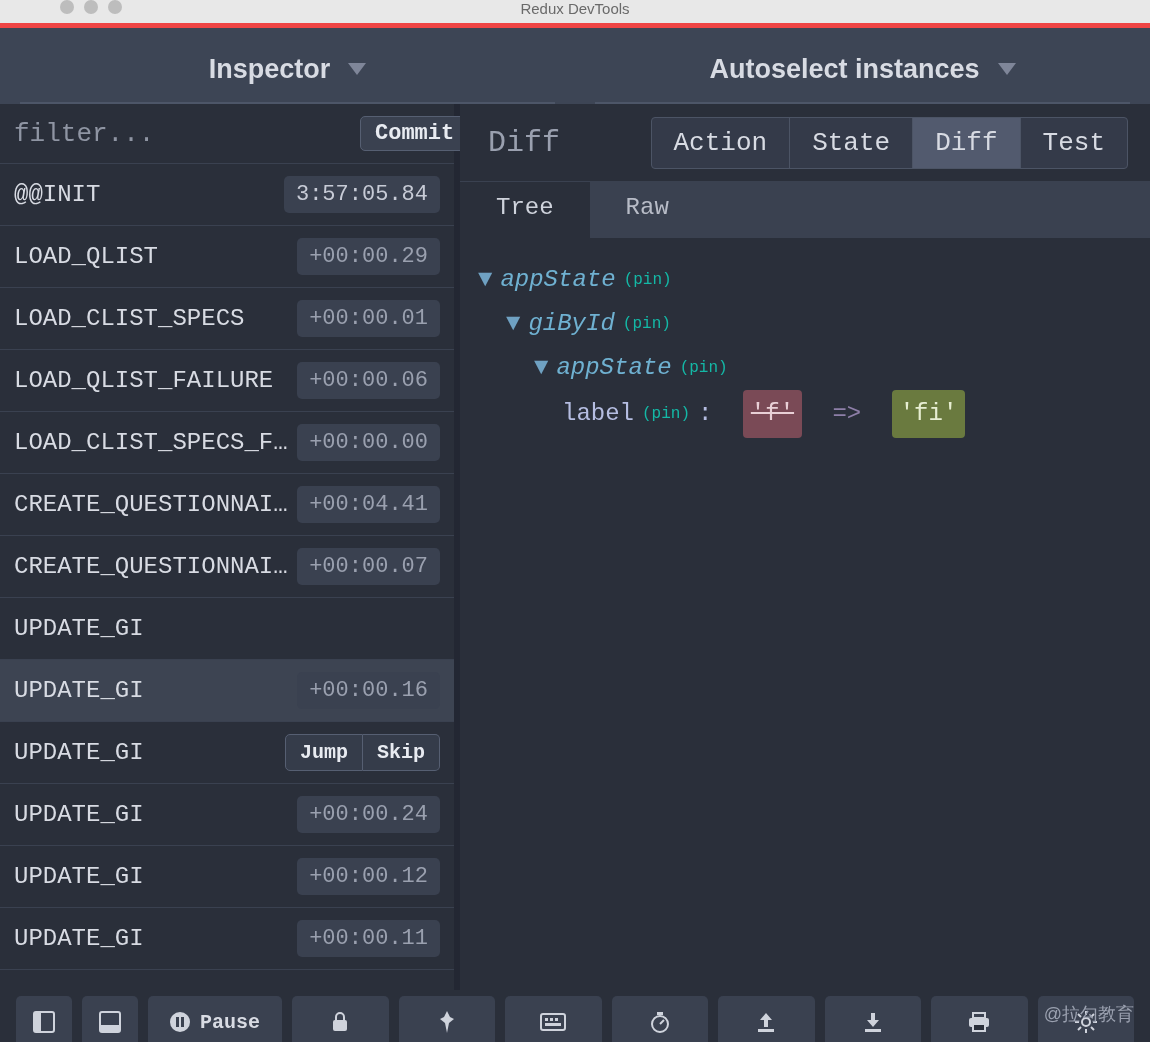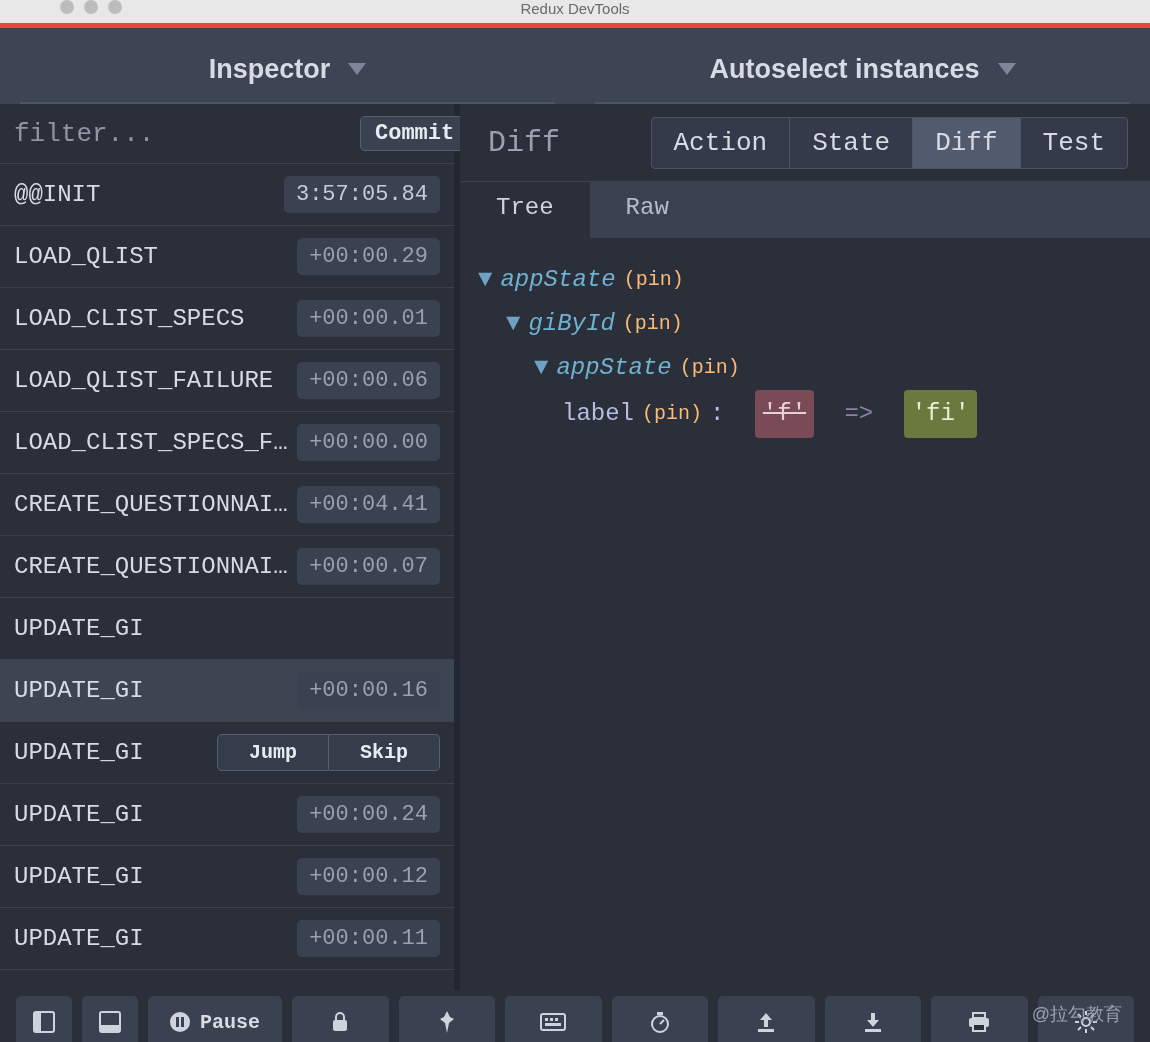--- a/index.html
+++ b/index.html
@@ -109,21 +109,21 @@
     border-radius: 5px;
     padding: 6px 12px;
     font-size: 22px;
   }
   .actionrow.first .timechip { color: #c7cbd6; }
   .rowbtns { display: flex; gap: 0; }
   .rowbtn {
     background: #353c4a; color: #e8ebf1;
     border: 1px solid #565f72;
     font: inherit; font-size: 20px; font-weight: 600;
-    padding: 6px 31px;
+    padding: 6px 14px;
     cursor: pointer;
   }
   .rowbtn:first-child { border-radius: 5px 0 0 5px; }
   .rowbtn:last-child  { border-radius: 0 5px 5px 0; border-left: none; }
   
   .rhdr {
     display: flex; align-items: center;
     height: 78px;
     padding: 0 22px 0 28px;
     gap: 10px;
@@ -170,21 +170,21 @@
     font-size: 24px;
     line-height: 44px;
   }
   .tree .row { display: flex; align-items: center; gap: 8px; white-space: nowrap; }
   .tree .ind1 { padding-left: 0px; }
   .tree .ind2 { padding-left: 28px; }
   .tree .ind3 { padding-left: 56px; }
   .tree .ind4 { padding-left: 84px; }
   .tree .key  { color: #6fb1d1; font-style: italic; }
   .tree .lbl  { color: #b5bde1; }
-  .tree .pin  { color: #fdba74; font-size: 20px; }
+  .tree .pin  { color: #14b8a6; font-size: 16px; }
   .tree .caret { color: #6fa1c2; }
   .tree .arrow { color: #8e7fa8; }
   .oldv {
     background: #7a4a56; color: #e9d0d6;
     padding: 2px 8px; border-radius: 4px;
     text-decoration: line-through;
   }
   .newv {
     background: #6a7a3f; color: #e7eed2;
     padding: 2px 8px; border-radius: 4px;
@@ -208,21 +208,21 @@
     cursor: pointer;
     padding: 0 14px;
     font: inherit; font-size: 20px; font-weight: 600;
   }
   .bbtn.sq { width: 56px; padding: 0; }
   .bbtn.wide { flex: 1; }
   .bbtn svg { display: block; }
   .pausebtn { gap: 10px; padding: 0 22px; }
   .watermark {
     position: absolute;
-    right: 28px; bottom: 16px;
+    right: 16px; bottom: 16px;
     color: #9aa0af; font-size: 18px;
     font-family: -apple-system, Arial, sans-serif;
   }
 </style>
 </head>
 <body>
 
 <div class="titlebar">
   <div class="traffic">
     <div class="dot"></div>

